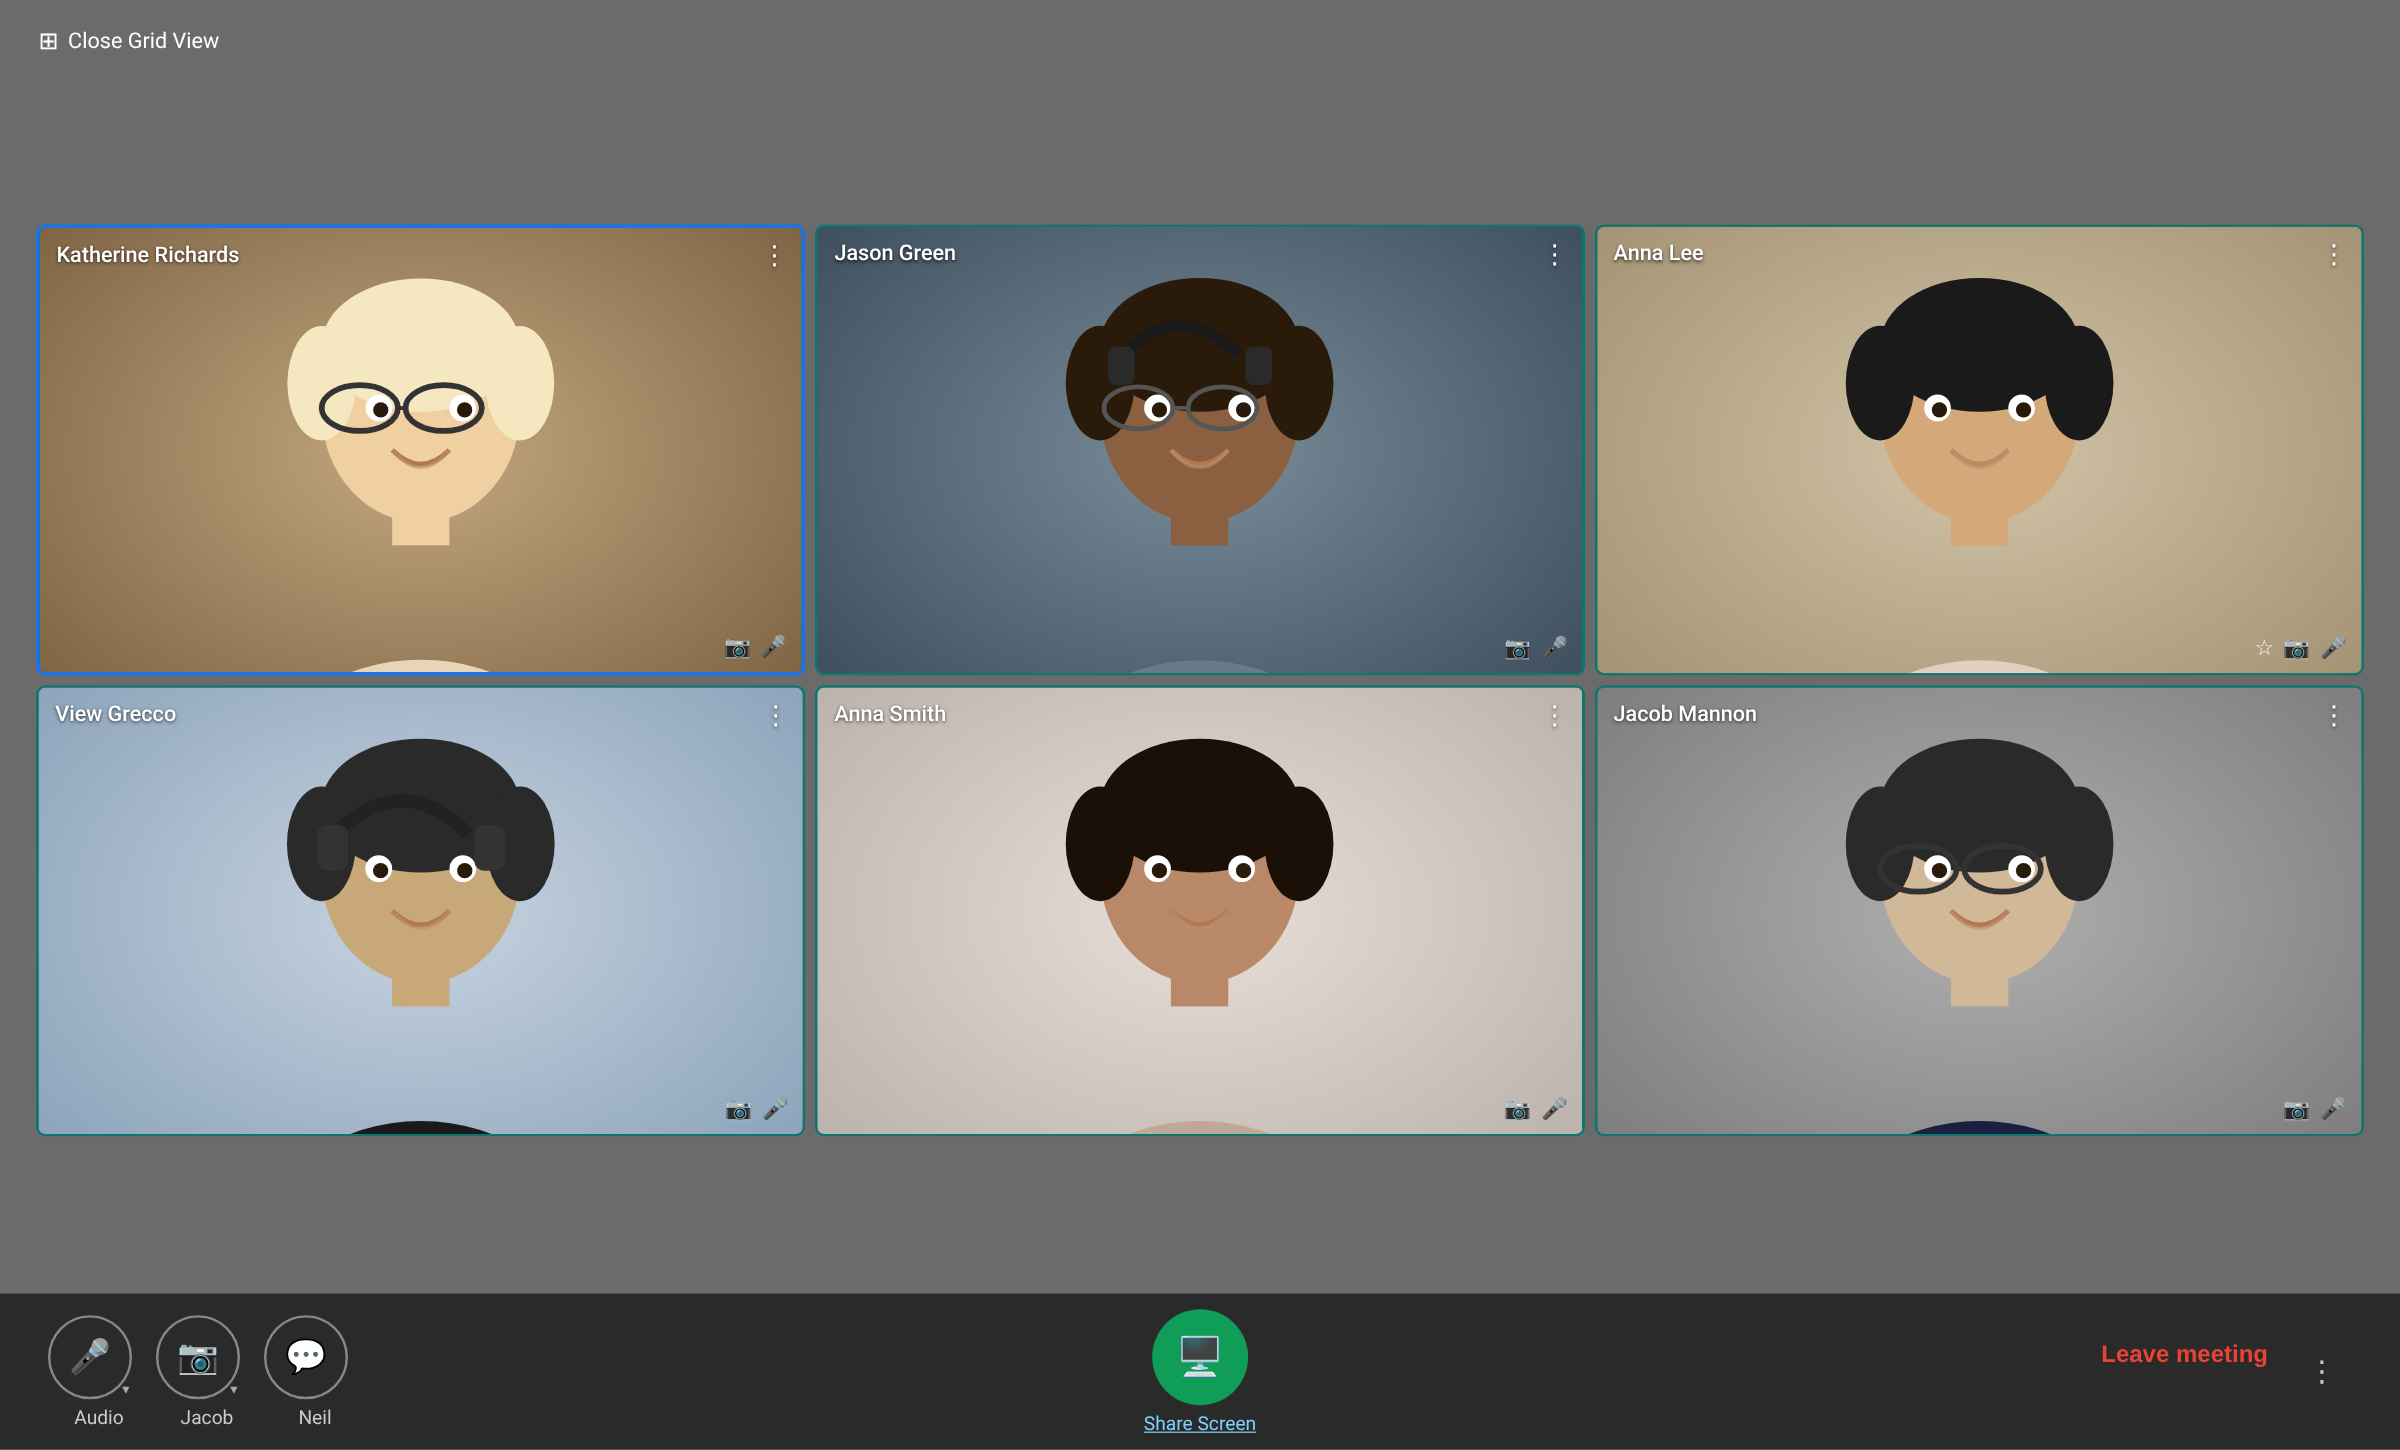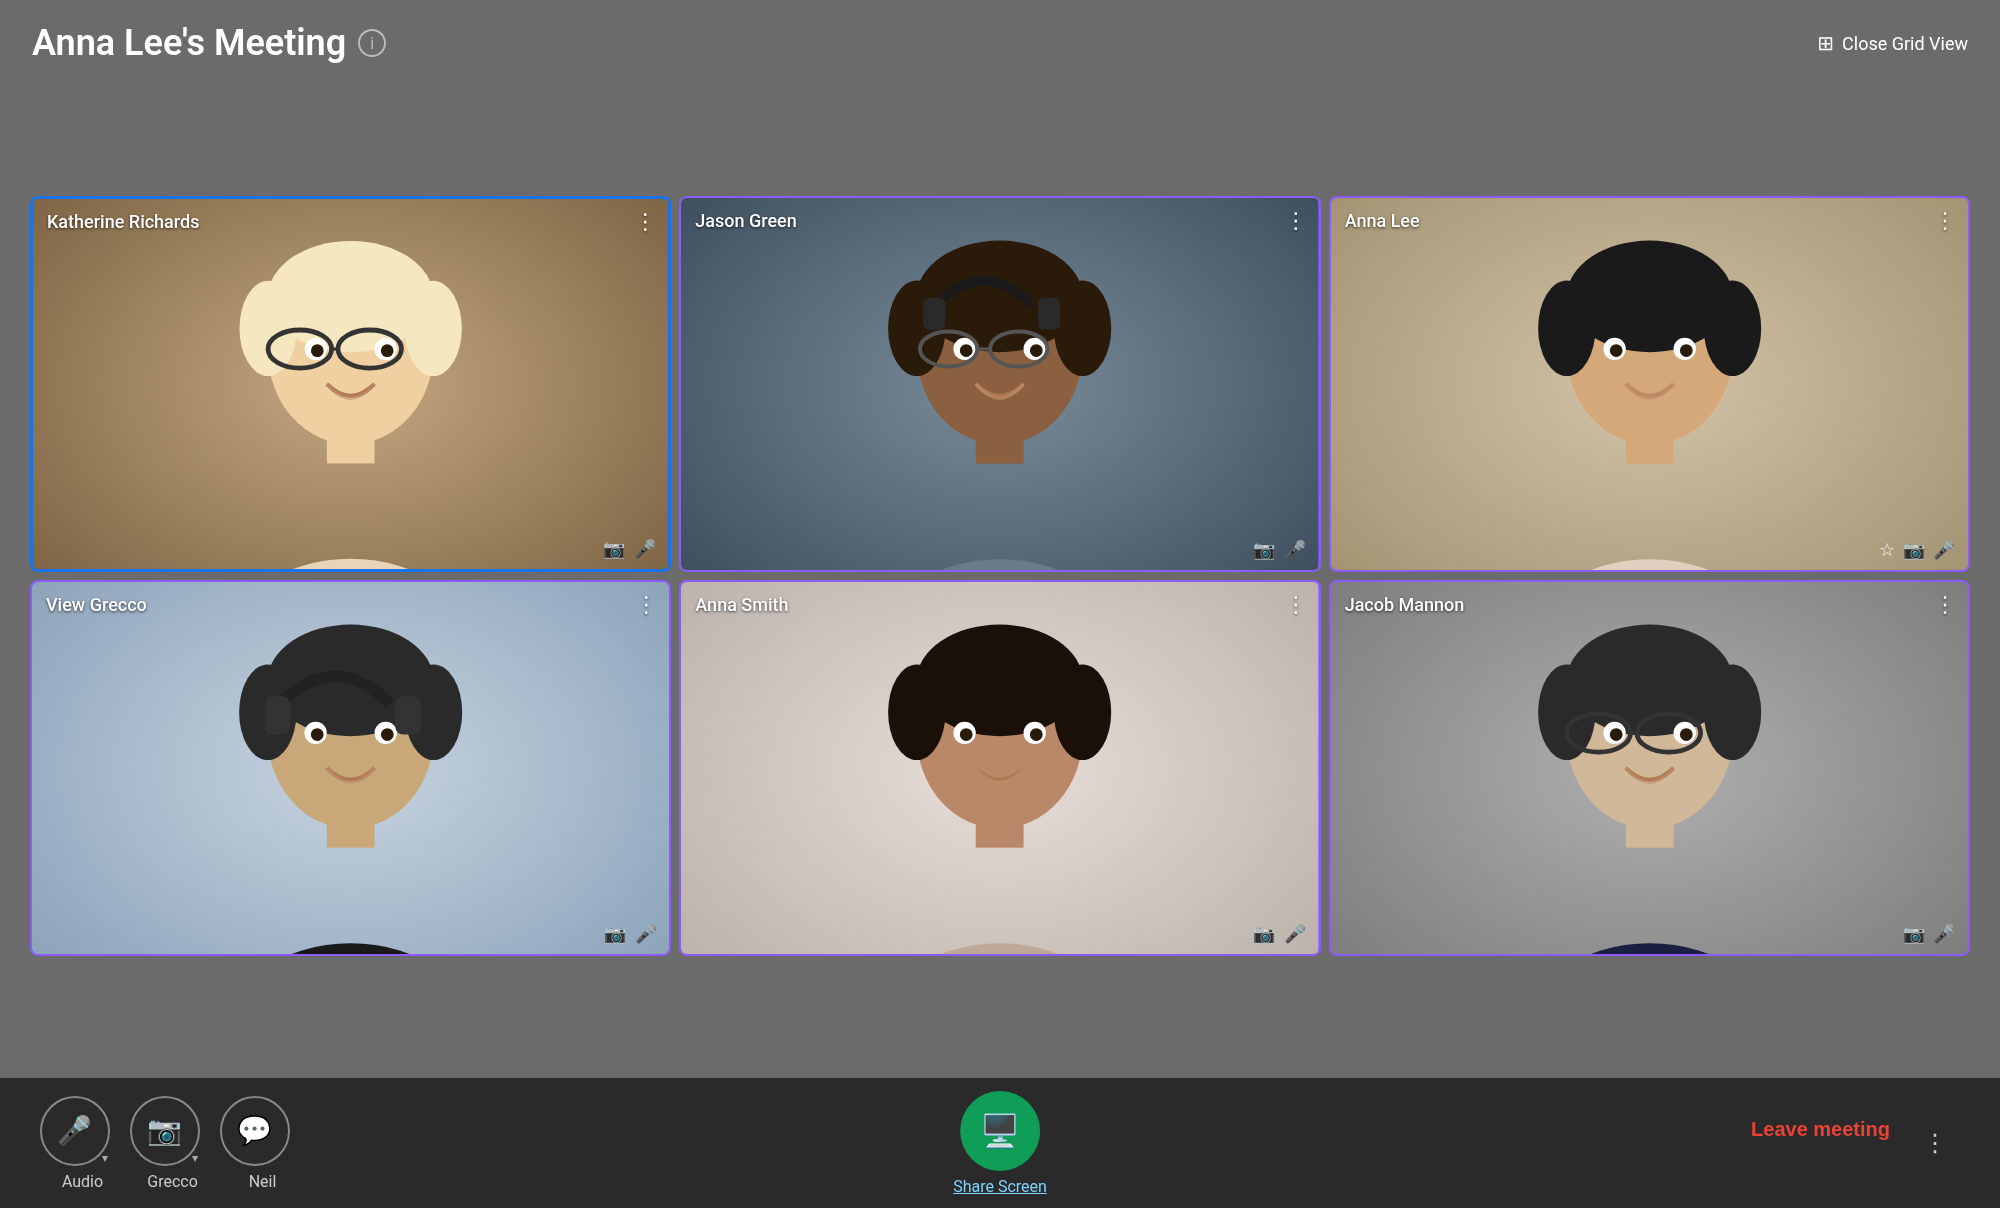--- a/index.html
+++ b/index.html
@@ -67,21 +67,21 @@
     .video-grid {
       display: grid;
       grid-template-columns: repeat(3, 1fr);
       grid-template-rows: repeat(2, 1fr);
       gap: 8px;
       width: 100%;
       height: 100%;
       max-height: 760px;
     }
     .video-tile {
-      background: #8b5cf6;
+      background: #0f766e;
       border-radius: 8px;
       position: relative;
       overflow: hidden;
       border: 2px solid transparent;
     }
     .video-tile.active-speaker {
       border: 3px solid #1a73e8;
     }
     .tile-name {
       position: absolute;
@@ -221,26 +221,20 @@
       justify-content: center;
       font-size: 24px;
       color: #ccc;
       cursor: pointer;
     }
   </style>
 </head>
 <body>
 
 <div class="header">
-  <div class="header-left">
-    <span class="meeting-title">Anna Lee's Meeting</span>
-    <div class="info-icon" title="Meeting info">
-      <span>i</span>
-    </div>
-  </div>
   <div class="close-grid-view">
     <span class="grid-icon">⊞</span>
     <span>Close Grid View</span>
   </div>
 </div>
 
 <div class="grid-container">
   <div class="video-grid" id="video-grid">
 
   <div class="video-tile active-speaker">
@@ -491,21 +485,21 @@
       </div>
       <span class="chevron-down">▾</span>
       <span class="btn-label">Audio</span>
     </div>
 
     <div class="toolbar-btn">
       <div class="btn-circle">
         📷
       </div>
       <span class="chevron-down">▾</span>
-      <span class="btn-label">Grecco</span>
+      <span class="btn-label">Jacob</span>
     </div>
 
     <div class="toolbar-btn">
       <div class="btn-circle">
         💬
       </div>
       <span class="btn-label">Neil</span>
     </div>
   </div>
 

